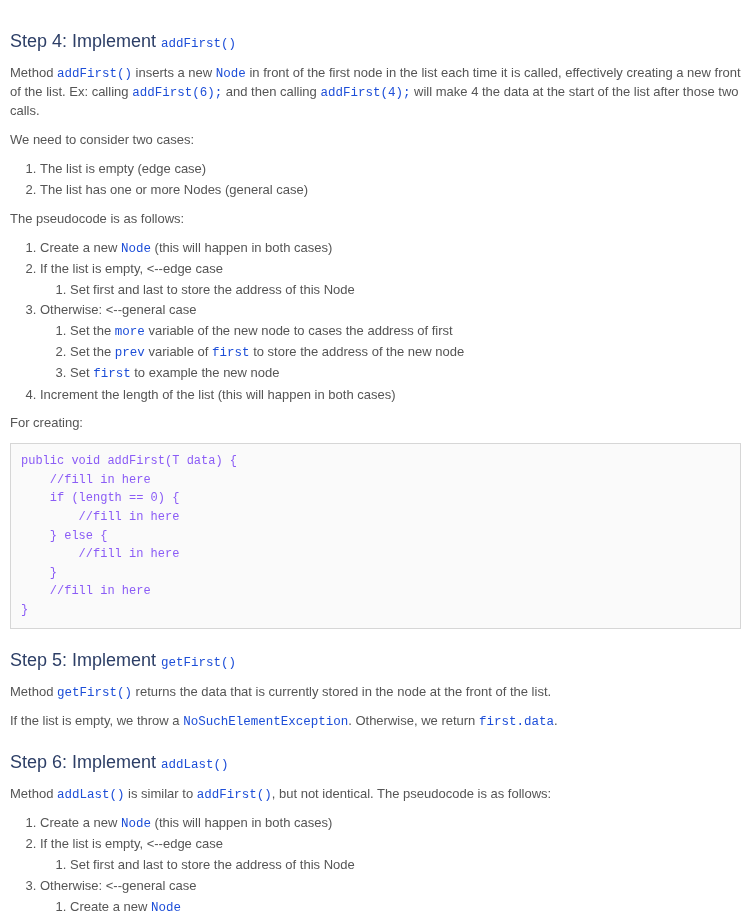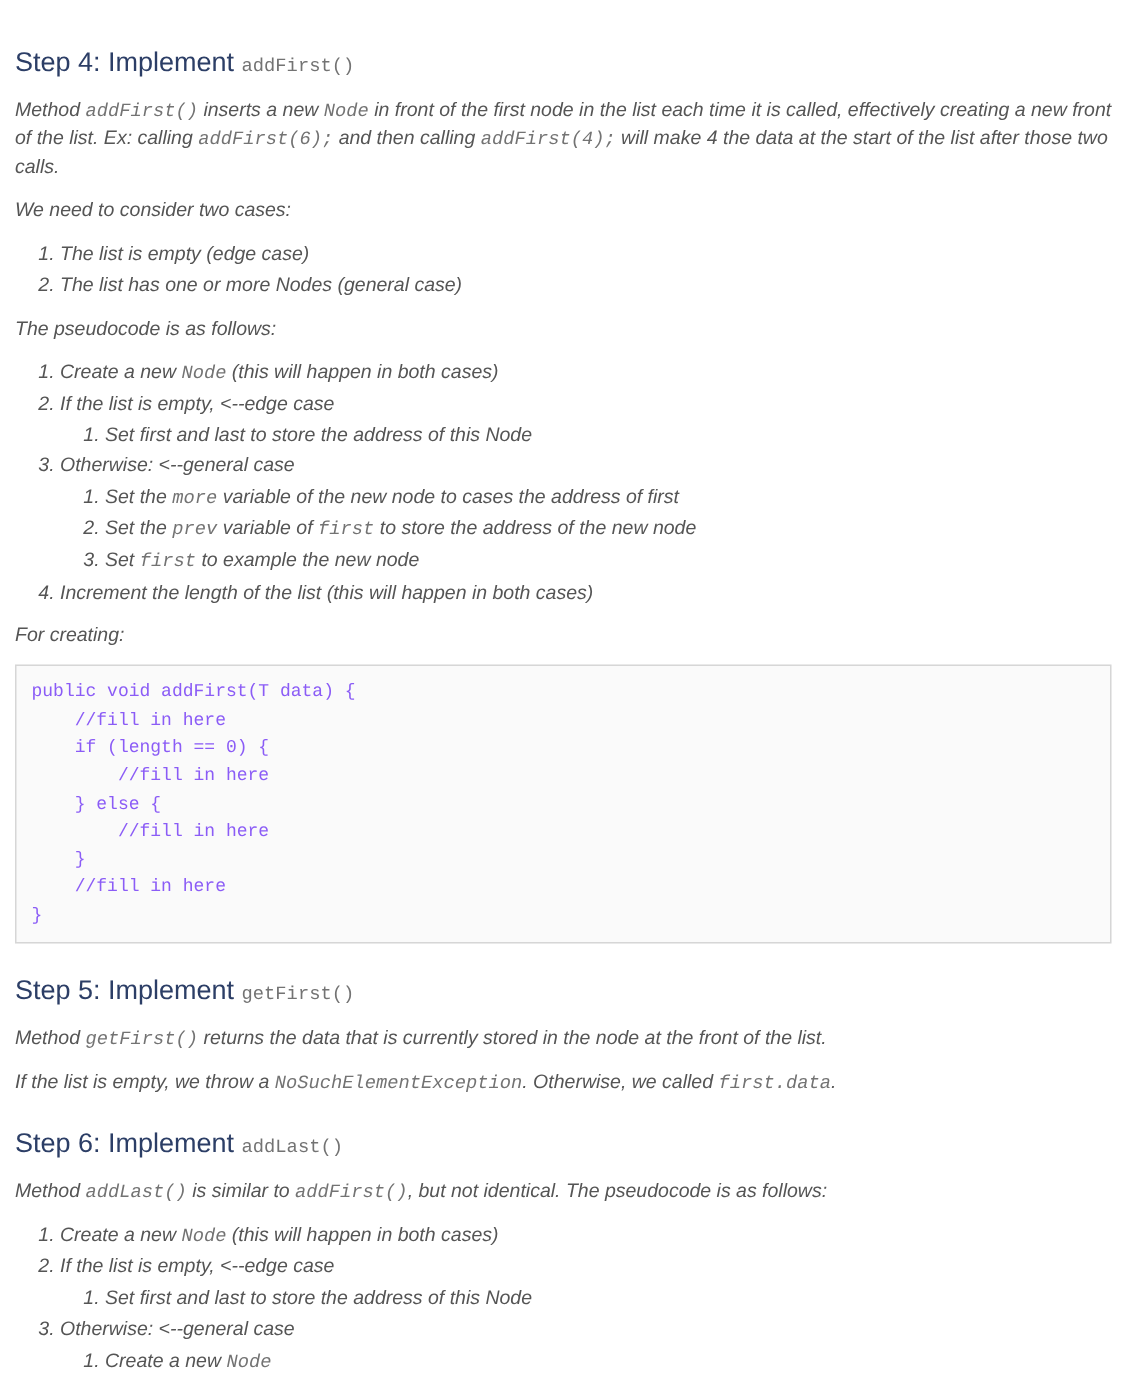--- a/index.html
+++ b/index.html
@@ -18,38 +18,36 @@
   h2 {
     font-family: Arial, Helvetica, sans-serif;
     font-weight: 400;
     font-size: 18px;
     color: #2c3e66;
     margin: 18px 0 10px 0;
   }
   p {
     margin: 10px 0;
     color: #555;
-    font-style: italic;
   }
   ol {
     padding-left: 30px;
     margin: 8px 0;
     color: #555;
   }
   ol li {
     margin: 2px 0;
-    font-style: italic;
   }
   ol ol {
     margin: 2px 0;
   }
   code.inline {
     font-family: "Courier New", Courier, monospace;
     font-size: 12.5px;
-    color: #737373;
+    color: #1d4ed8;
     background: transparent;
   }
   pre.codeblock {
     font-family: "Courier New", Courier, monospace;
     font-size: 12px;
     line-height: 1.55;
     background: #fafafa;
     border: 1px solid #d6d6d6;
     padding: 8px 10px;
     margin: 8px 0 18px 0;
@@ -118,21 +116,21 @@
 }</pre>
 
 <h2>
   <span>Step 5: Implement </span><code class="inline">getFirst()</code>
 </h2>
 
 <p>
   <span>Method </span><code class="inline">getFirst()</code><span> returns the data that is currently stored in the node at the front of the list.</span>
 </p>
 <p>
-  <span>If the list is empty, we throw a </span><code class="inline">NoSuchElementException</code><span>. Otherwise, we called </span><code class="inline">first.data</code><span>.</span>
+  <span>If the list is empty, we throw a </span><code class="inline">NoSuchElementException</code><span>. Otherwise, we return </span><code class="inline">first.data</code><span>.</span>
 </p>
 
 <h2>
   <span>Step 6: Implement </span><code class="inline">addLast()</code>
 </h2>
 
 <p>
   <span>Method </span><code class="inline">addLast()</code><span> is similar to </span><code class="inline">addFirst()</code><span>, but not identical. The pseudocode is as follows:</span>
 </p>
 

